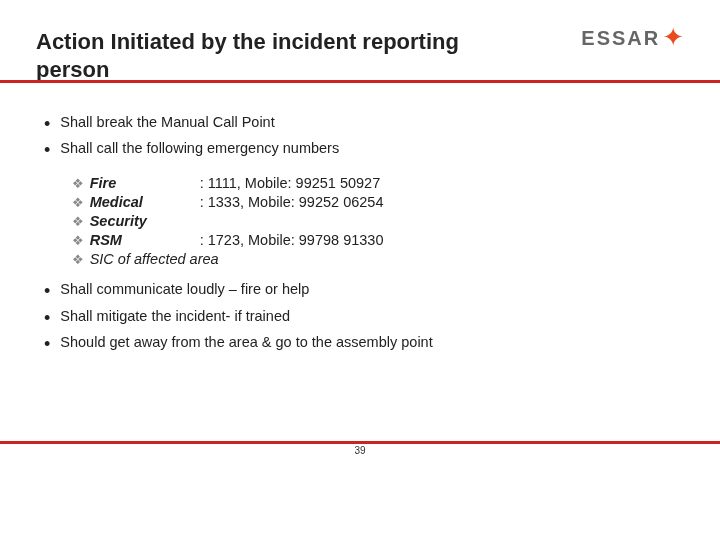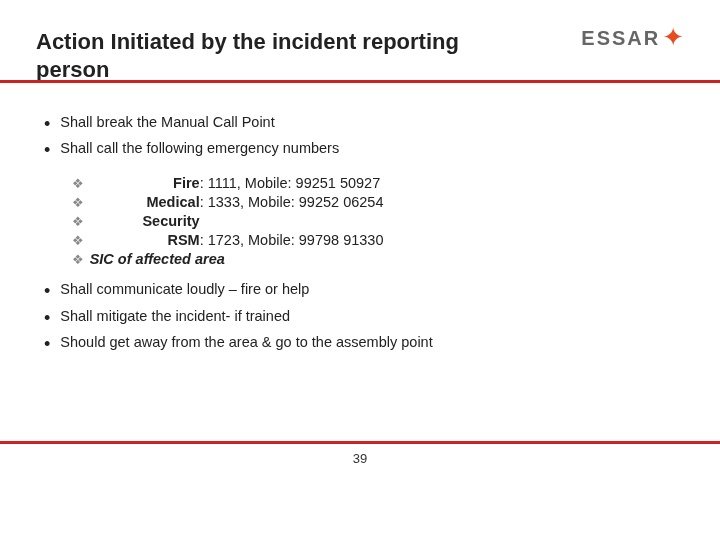--- a/index.html
+++ b/index.html
@@ -37,24 +37,24 @@
       bottom: 36px;
       left: 0;
       right: 0;
       height: 3px;
       background: #cc2222;
     }
 
     
     .page-number {
       position: absolute;
-      bottom: 14px;
+      bottom: 24px;
       left: 50%;
       transform: translateX(-50%);
-      font-size: 13px;
+      font-size: 10px;
       color: #333;
     }
 
     
     .header-row {
       display: flex;
       align-items: flex-start;
       justify-content: space-between;
       height: 72px;
     }
@@ -107,31 +107,31 @@
 
     .diamond {
       color: #888;
       margin-right: 6px;
       font-size: 13px;
       flex-shrink: 0;
     }
 
     .em-label {
       font-weight: bold;
+      font-style: italic;
       min-width: 110px;
       flex-shrink: 0;
-      text-align: right;
     }
 
     .em-value {
     }
 
     
     .em-sic {
-      font-weight: bold;
+      font-weight: normal;
       font-style: italic;
     }
 
     
     .bottom-bullets {
       list-style: none;
       margin-top: 6px;
     }
 
     .bottom-bullets li {

